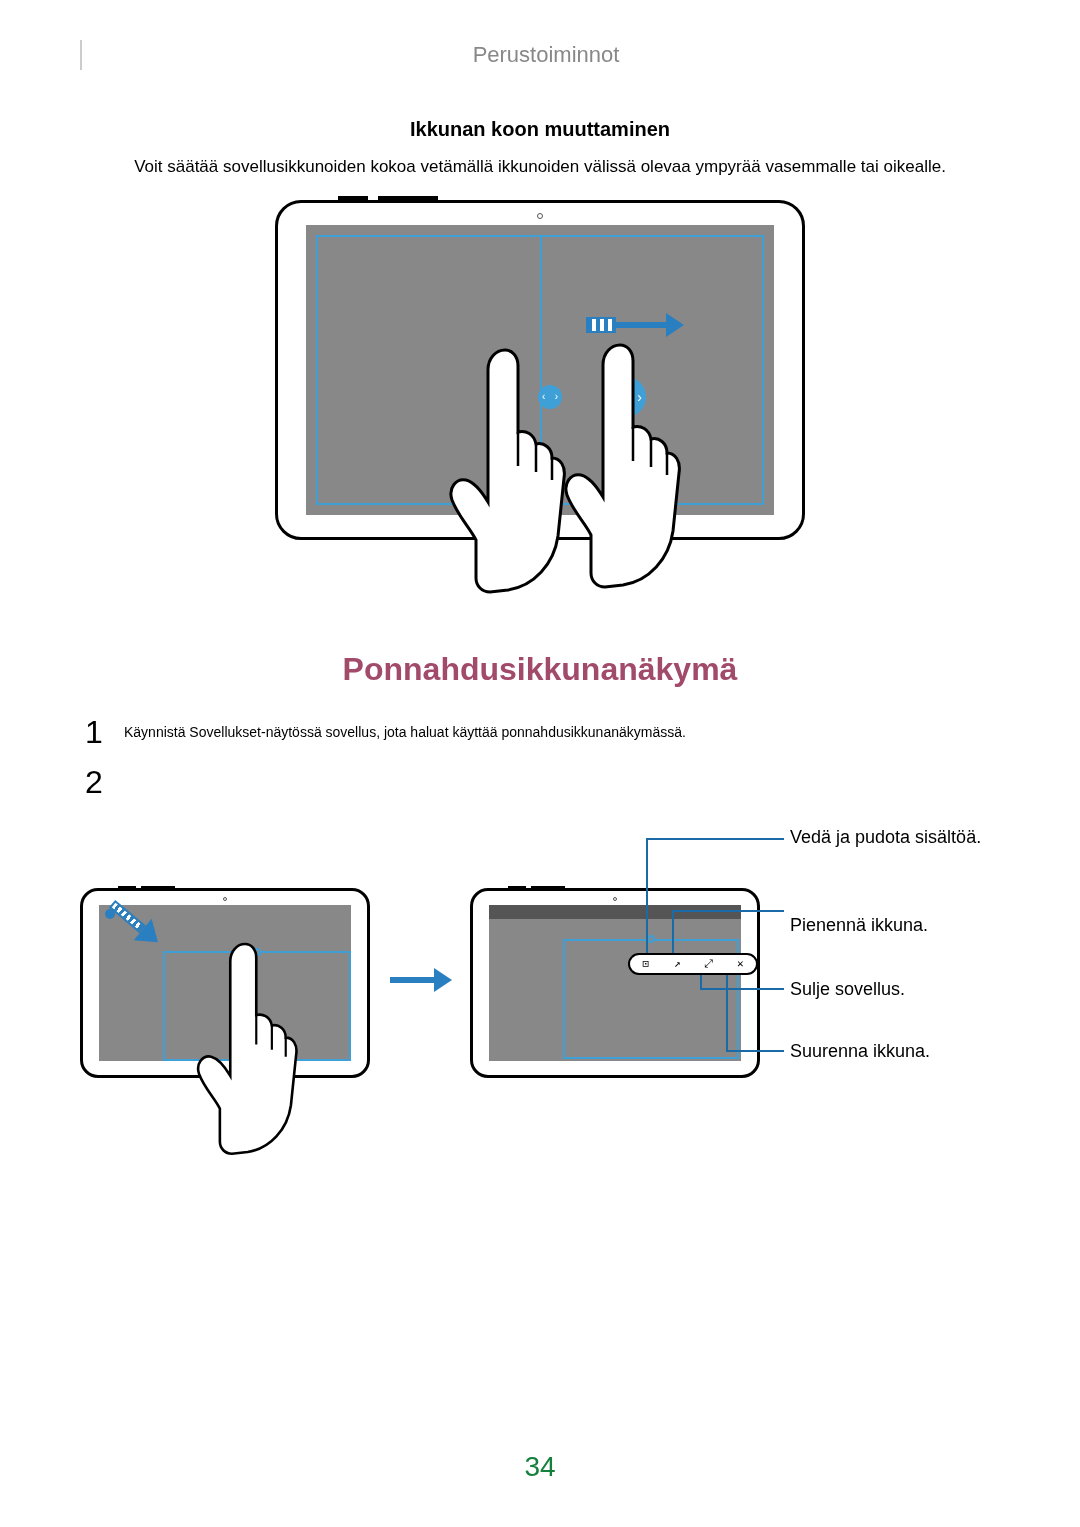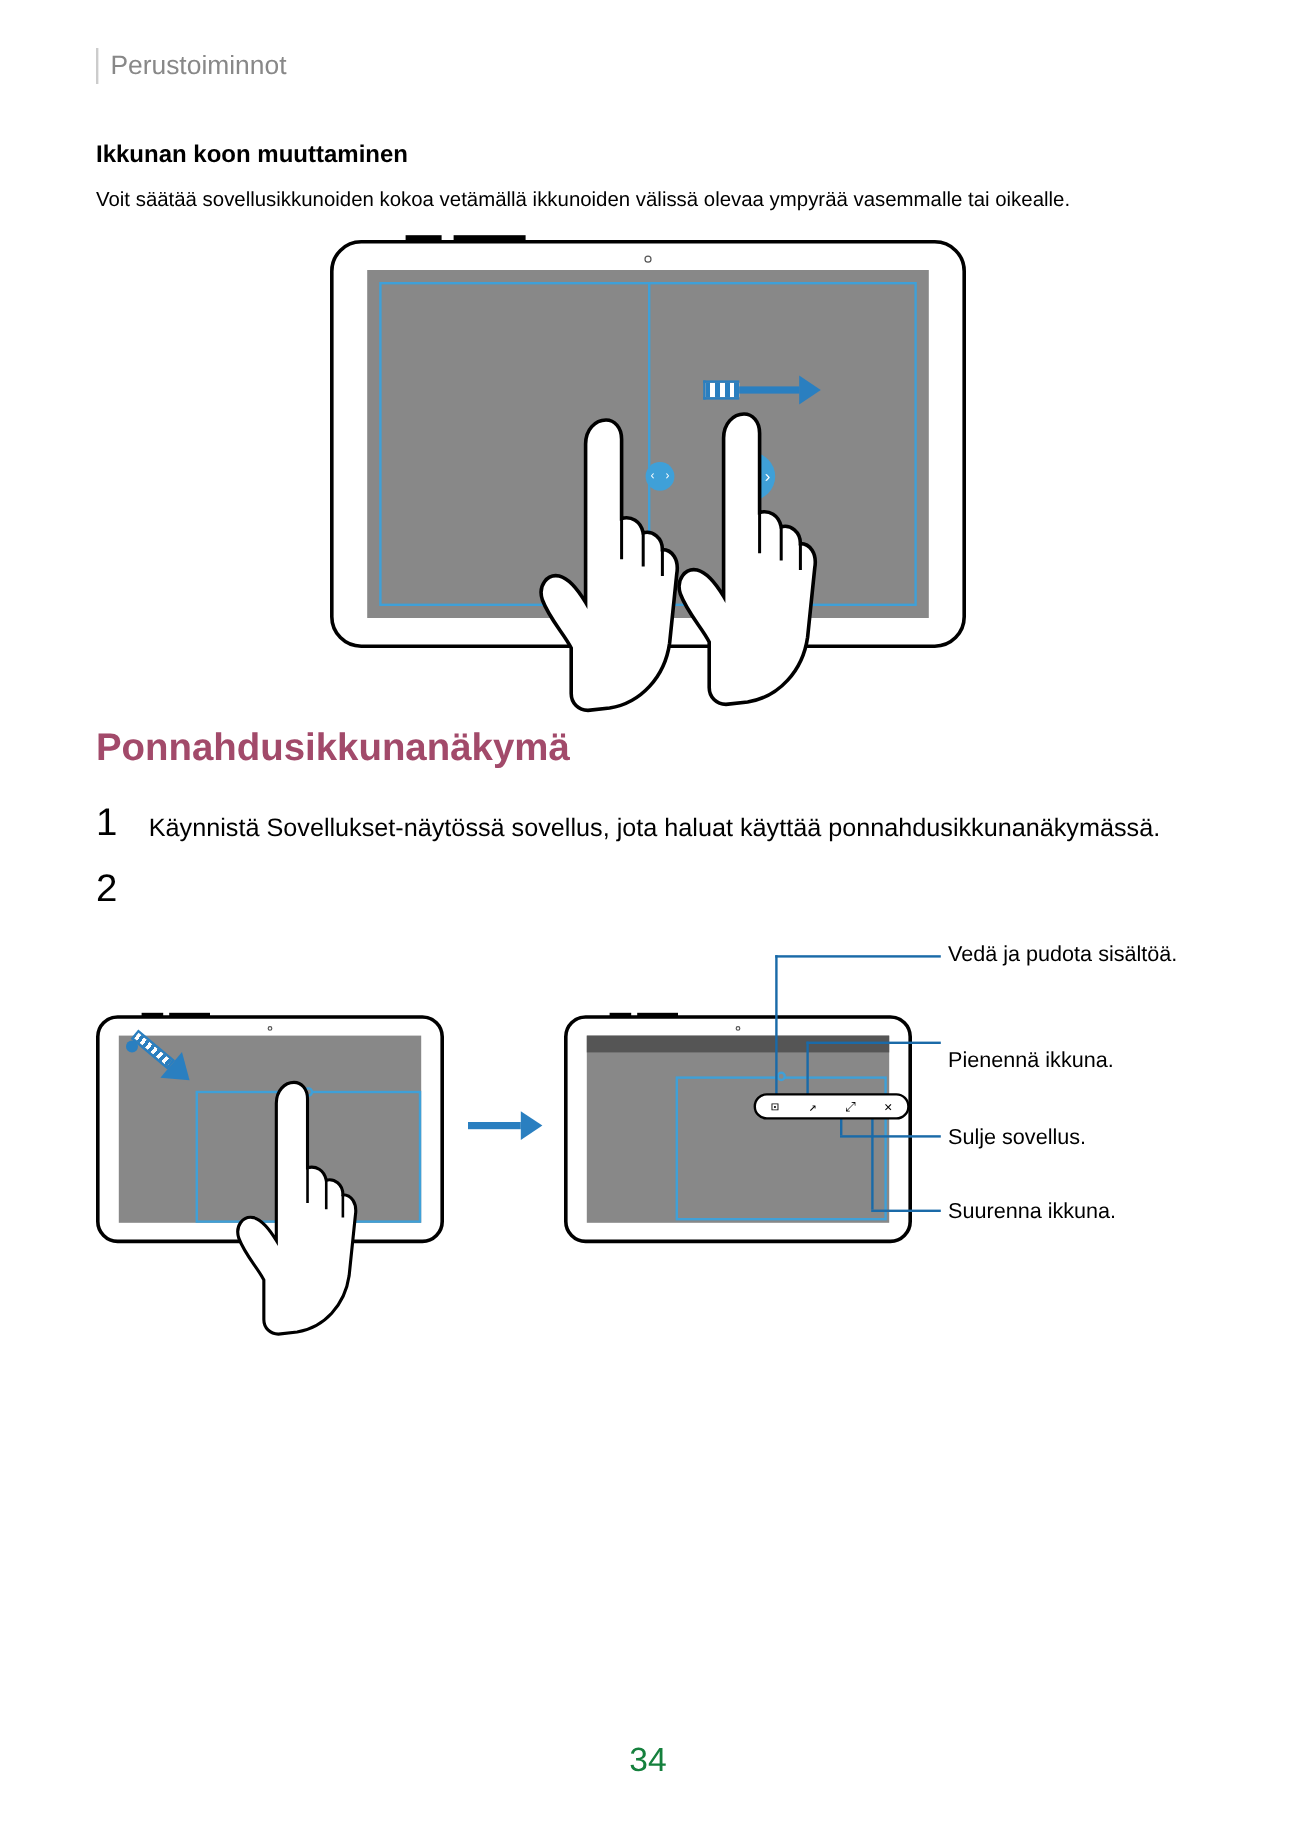--- a/index.html
+++ b/index.html
@@ -6,20 +6,21 @@
   body {
     font-family: "Segoe UI", Arial, sans-serif;
     background: #fff;
     width: 1080px;
     height: 1527px;
     position: relative;
     color: #000;
   }
   .page {
     padding: 40px 80px 40px 80px;
+    text-align: center;
   }
   .section-header {
     color: #888;
     font-size: 22px;
     margin-bottom: 48px;
     margin-left: 0px;
     padding-left: 10px;
     border-left: 2px solid #ccc;
     height: 30px;
     line-height: 30px;
@@ -31,39 +32,39 @@
   }
   p.body {
     font-size: 17px;
     line-height: 1.45;
     margin-bottom: 10px;
   }
   h2.main-heading {
     color: #a24a6a;
     font-size: 32px;
     font-weight: 600;
-    margin-top: 44px;
+    margin-top: 91px;
     margin-bottom: 28px;
   }
   .steps { margin-top: 10px; }
   .step {
     display:flex;
     align-items:flex-start;
     margin-bottom: 18px;
     gap: 16px;
   }
   .step-num {
     font-size: 32px;
     line-height: 1;
     font-weight: 400;
     min-width: 28px;
     font-family: "Segoe UI Light", Arial, sans-serif;
   }
   .step-text {
-    font-size: 21px;
+    font-size: 14px;
     line-height: 1.5;
     padding-top: 6px;
   }
 
   
   .figure-1 {
     width: 530px; height: 360px;
     margin: 20px auto 10px auto;
     position: relative;
   }

